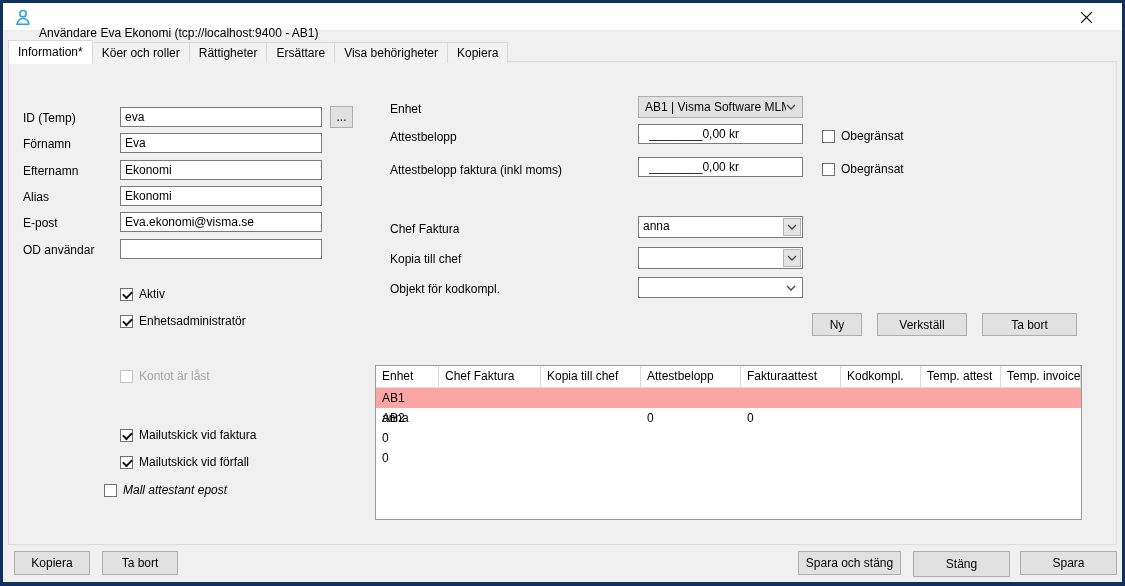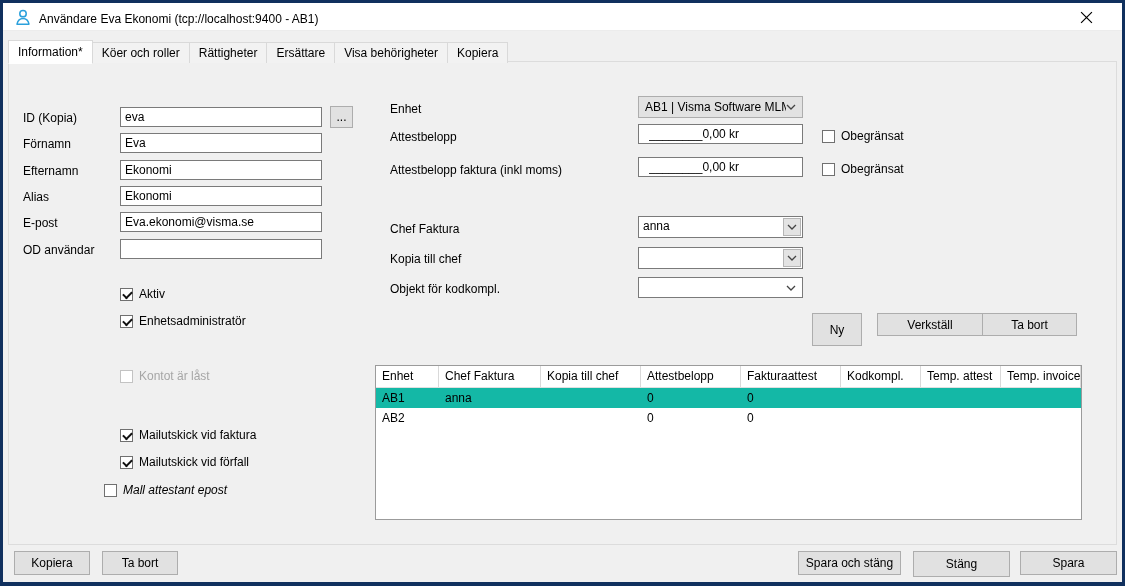--- a/index.html
+++ b/index.html
@@ -2,21 +2,21 @@
 <html><head>
 <meta charset="utf-8">
 <style>
   html,body{margin:0;padding:0;background:#c9c9c9;}
   *{box-sizing:border-box;font-family:"Liberation Sans",sans-serif;}
   .window{position:relative;width:1125px;height:586px;background:#f0f0f0;overflow:hidden;}
   .window-border{position:absolute;inset:0;border:3px solid #10305e;border-bottom-width:4px;pointer-events:none;z-index:50;}
   
   .titlebar{position:absolute;left:3px;top:3px;width:1119px;height:28px;background:#fff;border-bottom:1px solid #ececec;}
   .title-icon{position:absolute;left:11px;top:5px;width:18px;height:18px;}
-  .title-text{position:absolute;left:36px;top:2px;height:28px;line-height:28px;font-size:12px;color:#000;white-space:nowrap;}
+  .title-text{position:absolute;left:36px;top:16px;height:28px;line-height:28px;font-size:12px;color:#000;white-space:nowrap;}
   .close-btn{position:absolute;left:1068px;top:4px;width:30px;height:21px;display:flex;align-items:center;justify-content:center;cursor:pointer;}
   
   .tabs{position:absolute;left:8px;top:40px;display:flex;align-items:flex-end;z-index:5;}
   .tab{height:21px;line-height:20px;padding:0 9px;font-size:12px;background:#f2f2f2;border:1px solid #d9d9d9;border-bottom:none;margin-right:-1px;color:#000;white-space:nowrap;}
   .tab.active{height:24px;line-height:23px;background:#fff;position:relative;margin-bottom:-1px;border:1px solid #d9d9d9;border-bottom:1px solid #fff;}
   .tabpage{position:absolute;left:8px;top:61px;width:1109px;height:484px;background:#f0f0f0;border:1px solid #dcdcdc;}
   
   .lbl{position:absolute;font-size:12px;color:#000;white-space:nowrap;}
   .txt{position:absolute;height:20px;border:1px solid #7a7a7a;background:#fff;font-size:12px;padding:1px 4px;color:#000;}
   .btn{position:absolute;background:#e1e1e1;border:1px solid #adadad;font-size:12px;color:#000;display:flex;align-items:center;justify-content:center;cursor:pointer;}
@@ -35,21 +35,21 @@
   .combo{position:absolute;height:22px;background:#fff;border:1px solid #7a7a7a;display:flex;cursor:pointer;}
   .combo .combo-value{flex:1;font-size:12px;padding:2px 4px;white-space:nowrap;overflow:hidden;}
   .combo .combo-btn{width:18px;margin:1px;background:#e3e3e3;border:1px solid #b5b5b5;display:flex;align-items:center;justify-content:center;flex:none;}
   .dd-plain{position:absolute;height:21px;background:#fff;border:1px solid #7a7a7a;display:flex;align-items:center;font-size:12px;padding:0 6px;cursor:pointer;}
   .dd-plain .dd-value{flex:1;}
   
   .grid{position:absolute;left:375px;top:365px;width:707px;height:155px;background:#fff;border:1px solid #9b9b9b;}
   .grid-header{display:flex;height:22px;background:#fff;border-bottom:1px solid #e0e0e0;}
   .grid-header .hcell{font-size:12px;line-height:21px;padding-left:6px;border-right:1px solid #d9d9d9;white-space:nowrap;overflow:hidden;flex:none;cursor:pointer;}
   .grid-row{display:flex;height:20px;}
-  .grid-row.selected{background:#14b8a6;}
+  .grid-row.selected{background:#fca5a5;flex-direction:column;}
   .grid-row .cell{font-size:12px;line-height:20px;padding-left:6px;white-space:nowrap;overflow:hidden;flex:none;}
   .c0{width:63px;}.c1{width:102px;}.c2{width:100px;}.c3{width:100px;}
   .c4{width:100px;}.c5{width:80px;}.c6{width:80px;}.c7{width:80px;}
   .chev{flex:none;}
 </style>
 </head>
 <body>
 
 <div class="window">
   <div class="window-border"></div>
@@ -72,21 +72,21 @@
   <div class="tabs">
     <div class="tab active">Information*</div>
     <div class="tab">Köer och roller</div>
     <div class="tab">Rättigheter</div>
     <div class="tab">Ersättare</div>
     <div class="tab">Visa behörigheter</div>
     <div class="tab">Kopiera</div>
   </div>
   <div class="tabpage"></div>
 
-  <span class="lbl" style="left:23px;top:111px;">ID (Kopia)</span>
+  <span class="lbl" style="left:23px;top:111px;">ID (Temp)</span>
   <input class="txt" style="left: 120px; top: 107px; width: 202px;" value="eva">
   <button class="btn" style="left:330px;top:106px;width:23px;height:22px;">...</button>
 
   <span class="lbl" style="left:23px;top:137px;">Förnamn</span>
   <input class="txt" style="left: 120px; top: 133px; width: 202px;" value="Eva">
 
   <span class="lbl" style="left:23px;top:164px;">Efternamn</span>
   <input class="txt" style="left: 120px; top: 160px; width: 202px;" value="Ekonomi">
 
   <span class="lbl" style="left:23px;top:190px;">Alias</span>
@@ -167,22 +167,22 @@
   </div>
 
   <span class="lbl" style="left:390px;top:282px;">Objekt för kodkompl.</span>
   <div class="dd-plain" style="left:638px;top:277px;width:165px;">
     <span class="dd-value"></span>
     <svg class="chev" width="10" height="6" viewBox="0 0 10 6">
         <polyline points="1,1 5,5 9,1" fill="none" stroke="#444" stroke-width="1.3"></polyline>
       </svg>
   </div>
 
-  <button class="btn" style="left:812px;top:313px;width:50px;height:33px;">Ny</button>
-  <button class="btn" style="left:877px;top:313px;width:106px;height:23px;">Verkställ</button>
+  <button class="btn" style="left:812px;top:313px;width:50px;height:23px;">Ny</button>
+  <button class="btn" style="left:877px;top:313px;width:90px;height:23px;">Verkställ</button>
   <button class="btn" style="left:982px;top:313px;width:95px;height:23px;">Ta bort</button>
 
   <div class="grid">
     <div class="grid-header">
       <span class="hcell c0">Enhet</span>
       <span class="hcell c1">Chef Faktura</span>
       <span class="hcell c2">Kopia till chef</span>
       <span class="hcell c3">Attestbelopp</span>
       <span class="hcell c4">Fakturaattest</span>
       <span class="hcell c5">Kodkompl.</span>

